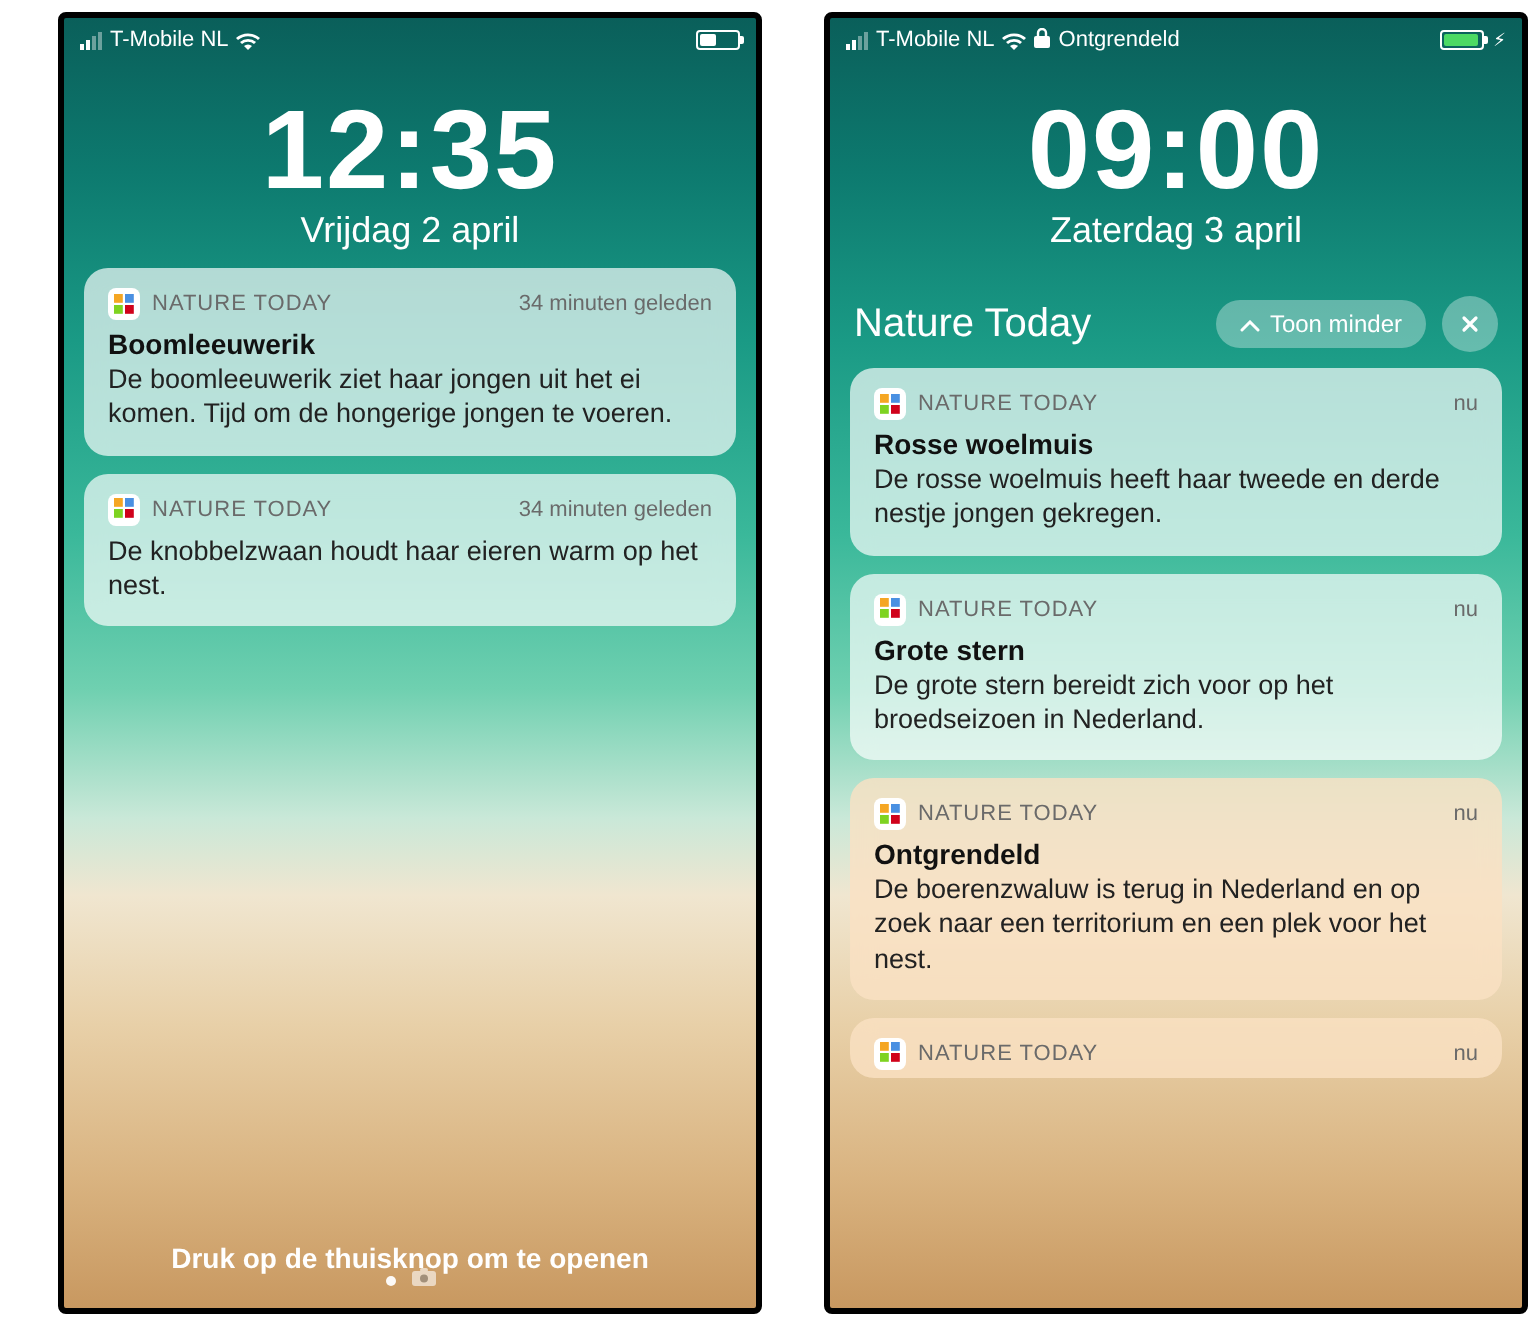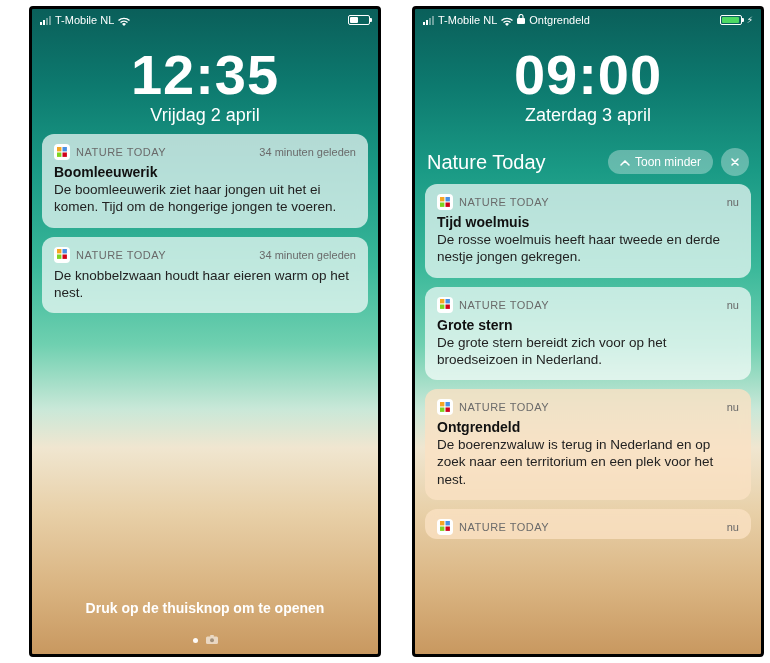--- a/index.html
+++ b/index.html
@@ -84,21 +84,21 @@
   }
   .circle-btn {
     width:28px; height:28px; border-radius:50%;
     background: rgba(255,255,255,0.33);
     display:flex; align-items:center; justify-content:center;
     font-size:14px;
   }
   .unlock-hint {
     text-align:center; font-size:14px; font-weight:600;
     padding: 0 40px; line-height:1.3;
-    position:absolute; bottom:37px; left:0; right:0;
+    position:absolute; bottom:16px; left:0; right:0;
   }
   .page-dots { position:absolute; bottom:8px; left:0; right:0; display:flex; gap:8px; justify-content:center; align-items:center; font-size:10px; }
   .dot { width:5px; height:5px; background:rgba(255,255,255,.95); border-radius:50%; }
   .camera-glyph { opacity:.6; }
   .lock-icon { display:inline-block; vertical-align:-1px; }
 </style>
 </head>
 <body>
 
 <div class="phone phone-left">
@@ -239,21 +239,21 @@
           <svg viewBox="0 0 10 10">
               <rect x="0" y="0" width="4" height="4" fill="#f5a623"></rect>
               <rect x="5" y="0" width="4" height="4" fill="#4a90e2"></rect>
               <rect x="0" y="5" width="4" height="4" fill="#7ed321"></rect>
               <rect x="5" y="5" width="4" height="4" fill="#d0021b"></rect>
             </svg>
         </span>
         <span class="app-name">NATURE TODAY</span>
         <span class="notif-time">nu</span>
       </div>
-      <div class="notif-title">Tijd woelmuis</div>
+      <div class="notif-title">Rosse woelmuis</div>
       <div class="notif-body">De rosse woelmuis heeft haar tweede en derde nestje jongen gekregen.</div>
     </div>
 
     <div class="notif">
       <div class="notif-head">
         <span class="app-icon">
           <svg viewBox="0 0 10 10">
               <rect x="0" y="0" width="4" height="4" fill="#f5a623"></rect>
               <rect x="5" y="0" width="4" height="4" fill="#4a90e2"></rect>
               <rect x="0" y="5" width="4" height="4" fill="#7ed321"></rect>

